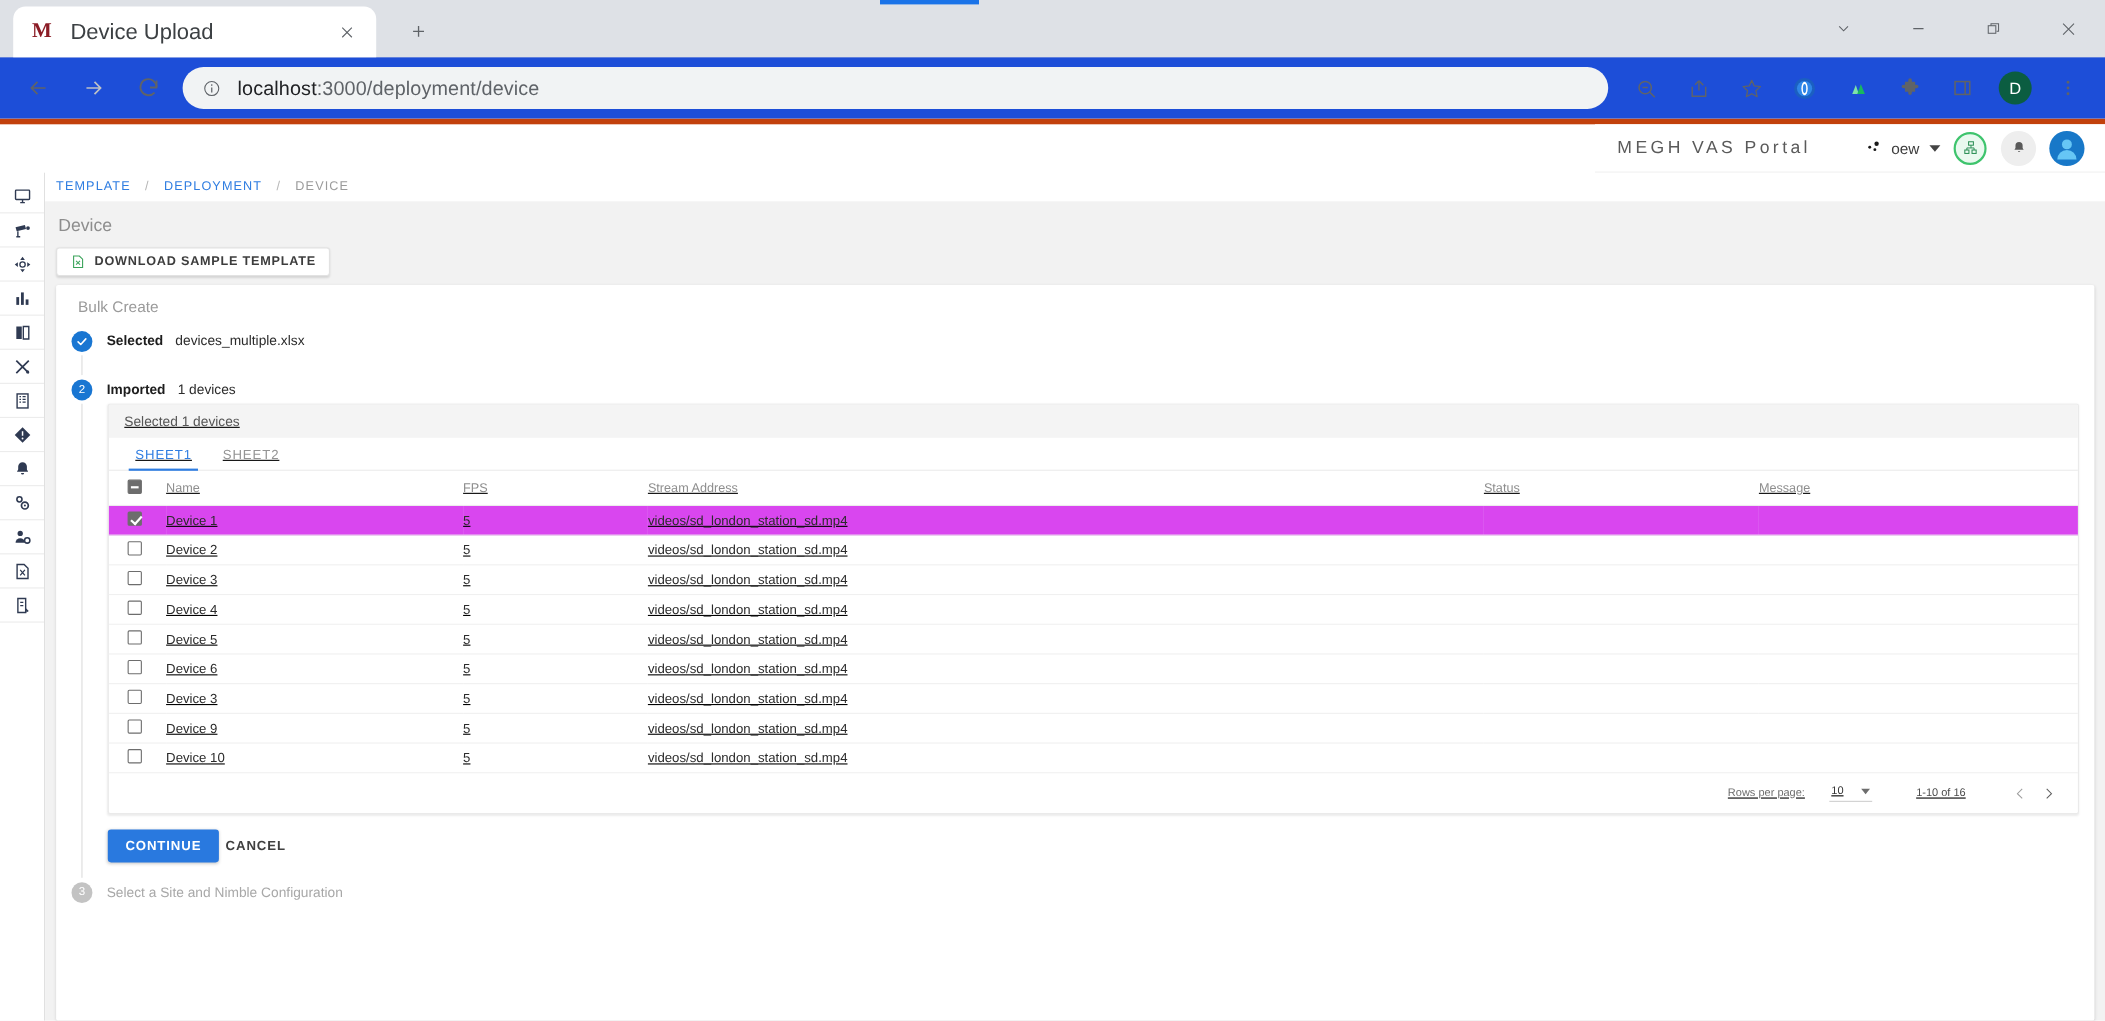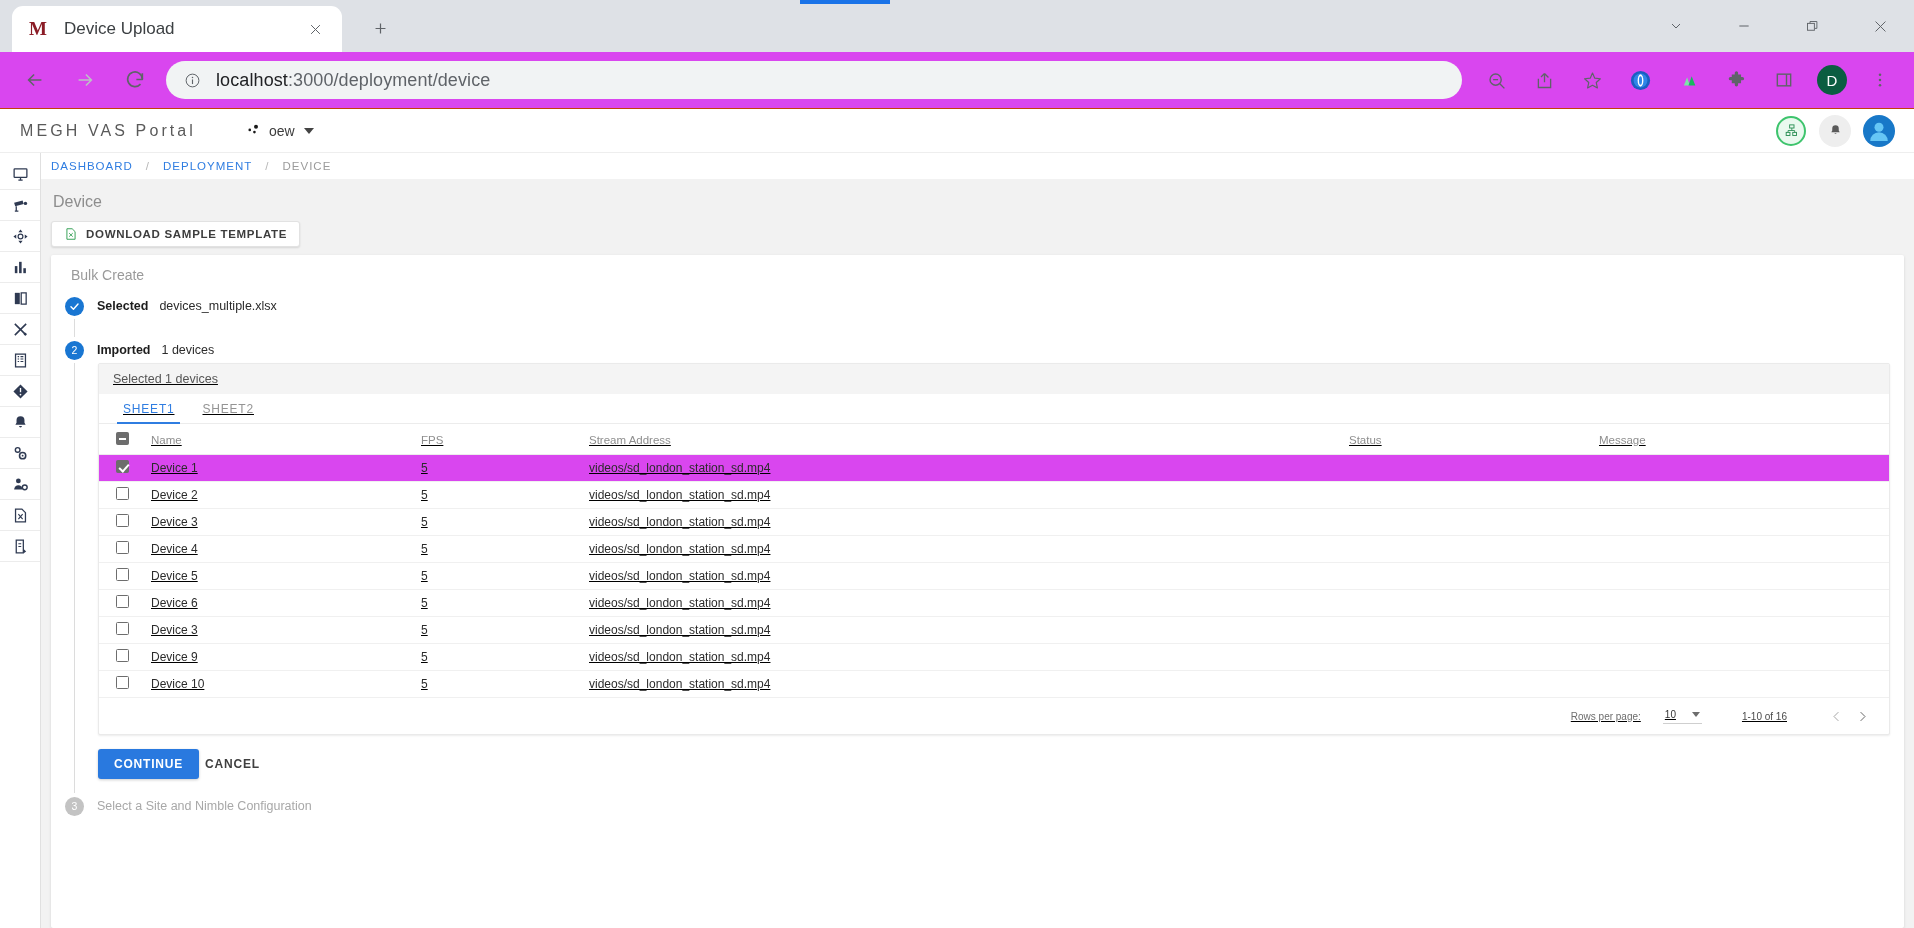--- a/index.html
+++ b/index.html
@@ -17,43 +17,43 @@
   .tabstrip { height:52px; background:#dee1e6; display:flex; align-items:flex-end; position:relative; padding-left:12px; }
   .tabstrip-topline { position:absolute; left:800px; top:0; width:90px; height:4px; background:#1a73e8; }
   .tab {
     width:330px; height:46px; background:#fff; border-radius:11px 11px 0 0;
     display:flex; align-items:center; padding:0 14px; position:relative;
   }
   .tab-favicon {
     width:24px; height:24px; margin-right:14px; display:flex; align-items:center; justify-content:center;
     color:#8b1c26; font-weight:bold; font-size:19px; font-family:"Liberation Serif", serif;
   }
-  .tab-title { flex:1; font-size:17px; color:#3c4043; white-space:nowrap; overflow:hidden; text-overflow:ellipsis; }
+  .tab-title { flex:1; font-size:20px; color:#3c4043; white-space:nowrap; overflow:hidden; text-overflow:ellipsis; }
   .tab-close { width:26px; height:26px; display:flex; align-items:center; justify-content:center; color:#5f6368; font-size:19px; }
   .newtab { width:40px; height:40px; margin-left:18px; margin-bottom:4px; display:flex; align-items:center; justify-content:center; color:#5f6368; font-size:25px; font-weight:300; }
   .wincontrols { position:absolute; right:0; top:0; height:52px; display:flex; align-items:center; }
   .wc { width:68px; height:52px; display:flex; align-items:center; justify-content:center; color:#5f6368; }
 
-  .toolbar { height:56px; background:#d946ef; display:flex; align-items:center; padding:0 10px; }
+  .toolbar { height:56px; background:#1d4ed8; display:flex; align-items:center; padding:0 10px; }
   .navbtn { width:40px; height:40px; margin:0 5px; display:flex; align-items:center; justify-content:center; color:#5f6368; }
   .navbtn.dim { color:#bdc1c6; }
   .omnibox {
     flex:1; height:38px; background:#f1f3f4; border-radius:19px; display:flex; align-items:center;
     padding:0 16px; margin:0 10px 0 6px;
   }
   .omnibox .info-ic { width:20px; height:20px; margin-right:14px; color:#5f6368; display:flex; align-items:center; justify-content:center; }
   .url { font-size:18px; color:#202124; letter-spacing:.1px; white-space:nowrap; }
   .url .dim2 { color:#5f6368; }
   .tb-icons { display:flex; align-items:center; }
   .tbi { width:40px; height:40px; margin:0 4px; display:flex; align-items:center; justify-content:center; color:#5f6368; }
   .avatar-d { width:30px; height:30px; border-radius:50%; background:#0b5d41; color:#fff; font-size:15px;
               display:flex; align-items:center; justify-content:center; }
 
   
-  .app { flex:1; background:#fff; display:flex; flex-direction:column; border-top:1px solid #c2410c; }
+  .app { flex:1; background:#fff; display:flex; flex-direction:column; border-top:5px solid #c2410c;align-items:flex-end; }
   .appbar { height:44px; background:#fff; display:flex; align-items:center; padding-left:20px; border-bottom:1px solid #eee; }
   .brand { font-size:16px; color:#5a5a5a; letter-spacing:3.1px; font-weight:400; }
   .orgsel { display:flex; align-items:center; margin-left:50px; font-size:14px; color:#3c3c3c; }
   .org-ic { margin-right:8px; display:flex; }
   .caret { margin-left:9px; width:0;height:0;border-left:5px solid transparent;border-right:5px solid transparent;border-top:6px solid #444; }
   .appbar-right { margin-left:auto; display:flex; align-items:center; padding-right:18px; }
   .hicon { width:34px;height:34px; margin-left:10px; display:flex; align-items:center; justify-content:center; }
   .ring { border:2px solid #3ec46d; border-radius:50%; background:#e9f9ef; }
   .bellwrap { width:32px;height:32px;border-radius:50%;background:#eeeeee;display:flex;align-items:center;justify-content:center;color:#5a5a5a; }
   .useravatar { width:32px;height:32px;border-radius:50%;background:#1878c8;display:flex;align-items:center;justify-content:center; }
@@ -398,21 +398,21 @@
               <path d="M6 3 H16 V21 H6 Z" stroke="currentColor" stroke-width="1.8" fill="none"></path>
               <path d="M9 8 H13 M9 12 H13" stroke="currentColor" stroke-width="1.5"></path>
               <path d="M16 15 L20 19 L17 21 Z" fill="currentColor"></path>
             </svg>
         </div>
       </div>
 
       <div class="content">
 
         <div class="breadcrumb">
-          <span class="bc-link">DASHBOARD</span>
+          <span class="bc-link">TEMPLATE</span>
           <span class="bc-sep">/</span>
           <span class="bc-link">DEPLOYMENT</span>
           <span class="bc-sep">/</span>
           <span class="bc-cur">DEVICE</span>
         </div>
 
         <div class="page">
 
           <div class="page-title">Device</div>
 

